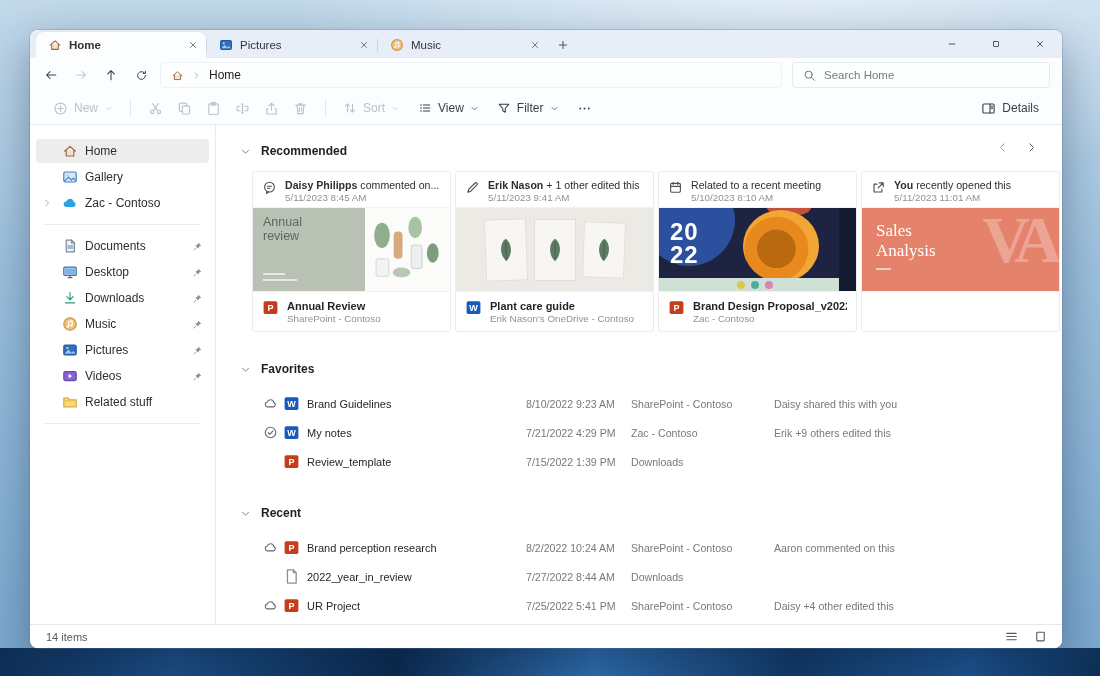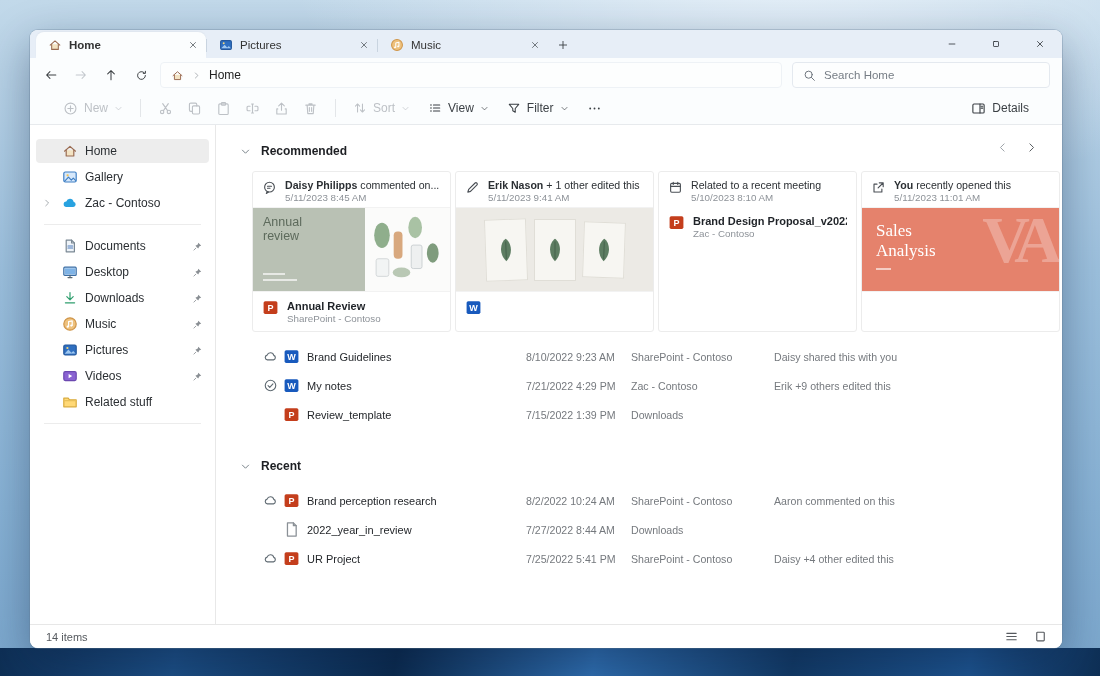--- a/index.html
+++ b/index.html
@@ -41,21 +41,21 @@
   .breadcrumb { flex:1; height:26px; margin:0 10px 0 4px; display:flex; align-items:center; gap:8px;
     padding:0 10px; background:#fdfefe; border:1px solid #eef2f6; border-radius:4px; font-size:12px; color:#222; }
   .crumb-chev { color:#8a9096; display:flex; }
   .searchbox { width:258px; height:26px; display:flex; align-items:center; gap:8px; padding:0 10px;
     background:#fdfefe; border:1px solid #e4e9ef; border-radius:4px; color:#6c737b; }
   .searchbox input { border:none; outline:none; background:transparent; font-size:11.5px; width:100%;
     font-family:"Liberation Sans","DejaVu Sans",sans-serif; color:#333; }
   .searchbox input::placeholder { color:#767d85; }
 
   
-  .toolbar { height:33px; background:#fbfdfe; display:flex; align-items:center; padding:0 26px; gap:4px;
+  .toolbar { height:33px; background:#fbfdfe; display:flex; align-items:center; padding:0 16px; gap:4px;
     border-bottom:1px solid #e7eaed; flex:0 0 auto; }
   .tbtn { display:flex; align-items:center; gap:6px; font-size:12px; color:#3a3f44; padding:4px 7px; border-radius:4px; }
   .tbtn.dis { color:#bdc1c6; }
   .ticon { display:flex; align-items:center; justify-content:center; padding:4px 7px; color:#bdc1c6; }
   .tsep { width:1px; height:18px; background:#e3e6e9; margin:0 6px; }
   .tb-right { margin-left:auto; }
 
   
   .appbody { flex:1; display:flex; min-height:0; }
   .sidebar { width:186px; border-right:1px solid #e8e8e8; padding-top:14px; flex:0 0 auto; }
@@ -595,35 +595,51 @@
                 </svg>
               </div>
             </div>
             <div class="card-foot">
               <span style="display:flex">
                 <svg class="ic" style="width:17px;height:17px" viewBox="0 0 16 16" fill="none" stroke="currentColor" stroke-width="1.2" stroke-linecap="round" stroke-linejoin="round">
                   <rect x="1.5" y="2" width="13" height="12" rx="1.6" fill="#185abd" stroke="none"></rect>
                   <text x="8" y="11.2" font-size="8.5" font-weight="bold" fill="#fff" stroke="none" text-anchor="middle" font-family="Liberation Sans,sans-serif">W</text>
                 </svg>
               </span>
+              <span style="min-width:0">
+                <div class="cf-name">Plant care guide</div>
+                <div class="cf-loc">Erik Nason's OneDrive - Contoso</div>
+              </span>
             </div>
           </div>
           <div class="card">
             <div class="card-head">
               <span class="ch-ic">
                 <svg class="ic" style="width:15px;height:15px" viewBox="0 0 16 16" fill="none" stroke="currentColor" stroke-width="1.2" stroke-linecap="round" stroke-linejoin="round">
                   <rect x="2.8" y="3.6" width="10.4" height="9.4" rx="1.2"></rect>
                   <path d="M2.8 6.8h10.4M5.6 2.4v2.4M10.4 2.4v2.4"></path>
                 </svg>
               </span>
               <span>
                 <div class="ch-text">Related to a recent meeting</div>
                 <div class="ch-date">5/10/2023 8:10 AM</div>
               </span>
             </div>
+            <div class="thumb t-2022">
+              <div class="t22-blue"></div>
+              <div class="t22-red"></div>
+              <div class="t22-donut"></div>
+              <div class="t22-num">20<br>22</div>
+              <div class="t22-bar">
+                <span class="t22-dot" style="background:#e3c44c"></span>
+                <span class="t22-dot" style="background:#4fae9b"></span>
+                <span class="t22-dot" style="background:#d884b6"></span>
+              </div>
+              <div class="t22-side"></div>
+            </div>
             <div class="card-foot">
               <span style="display:flex">
                 <svg class="ic" style="width:17px;height:17px" viewBox="0 0 16 16" fill="none" stroke="currentColor" stroke-width="1.2" stroke-linecap="round" stroke-linejoin="round">
                   <rect x="1.5" y="2" width="13" height="12" rx="1.6" fill="#c43e1c" stroke="none"></rect>
                   <text x="8" y="11.2" font-size="8.5" font-weight="bold" fill="#fff" stroke="none" text-anchor="middle" font-family="Liberation Sans,sans-serif">P</text>
                 </svg>
               </span>
               <span style="min-width:0">
                 <div class="cf-name">Brand Design Proposal_v2022</div>
                 <div class="cf-loc">Zac - Contoso</div>
@@ -644,20 +660,28 @@
               </span>
             </div>
             <div class="thumb t-sales">
               <div class="ts-wm">VA</div>
               <div class="ts-title">Sales<br>Analysis</div>
               <div class="ts-sub"></div>
             </div>
           </div>
         </div>
 
+      <div class="sec-head sec-gap">
+        <span class="cell-ic" id="fav-chev">
+            <svg class="ic" style="width:11px;height:11px" viewBox="0 0 16 16" fill="none" stroke="currentColor" stroke-width="1.2" stroke-linecap="round" stroke-linejoin="round">
+              <path d="M3.5 6 8 10.5 12.5 6"></path>
+            </svg>
+          </span>
+        <span>Favorites</span>
+      </div>
       <div class="rows" id="fav-rows">
           <div class="frow">
             <span class="cell-ic">
               <svg class="ic" style="width:15px;height:15px" viewBox="0 0 16 16" fill="none" stroke="currentColor" stroke-width="1.2" stroke-linecap="round" stroke-linejoin="round">
                 <path d="M4.6 11.6A2.6 2.6 0 0 1 4.4 6.5 3.7 3.7 0 0 1 11.5 6.8 2.5 2.5 0 0 1 11.2 11.6z" stroke="#5f6a72"></path>
               </svg>
             </span>
             <span class="cell-ic">
               <svg class="ic" style="width:17px;height:17px" viewBox="0 0 16 16" fill="none" stroke="currentColor" stroke-width="1.2" stroke-linecap="round" stroke-linejoin="round">
                 <rect x="1.5" y="2" width="13" height="12" rx="1.6" fill="#185abd" stroke="none"></rect>

